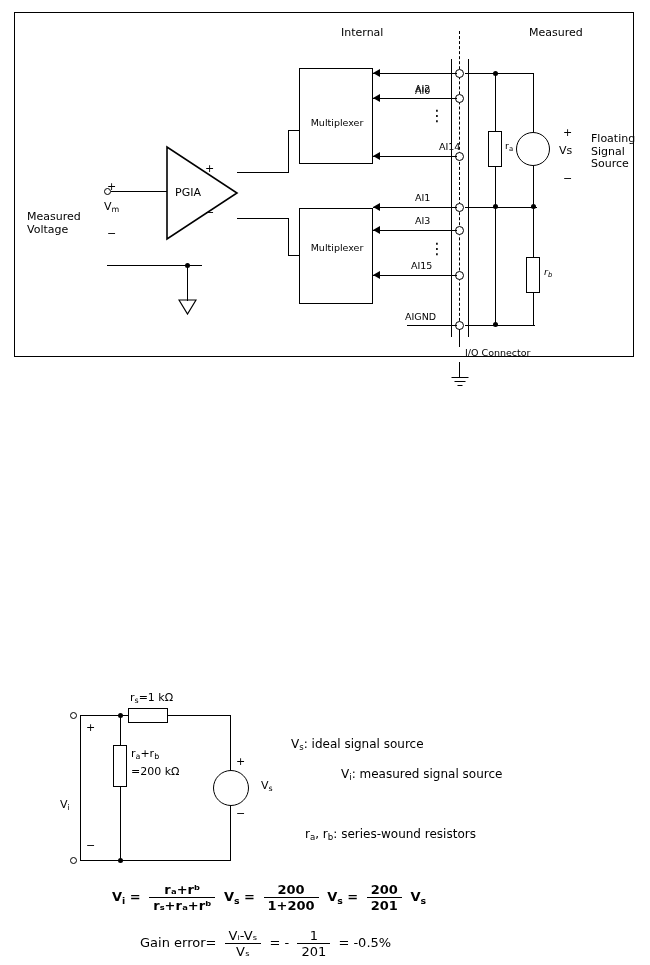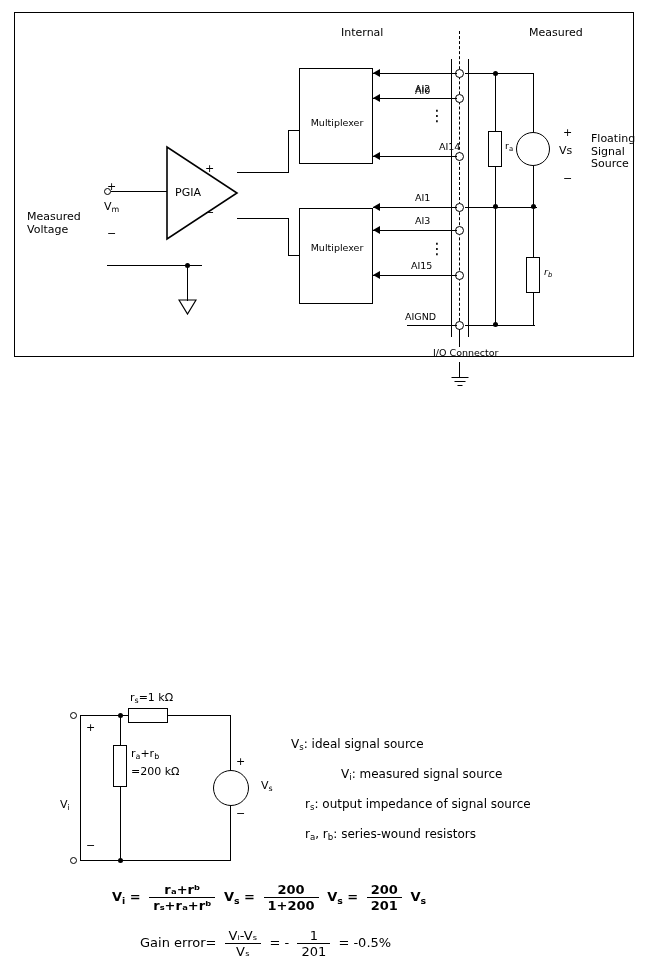--- a/index.html
+++ b/index.html
@@ -158,21 +158,21 @@
   <div class="abs" style="left:414px; top:228px; font-size:16px; line-height:1;">⋮</div>
 
   <div class="hline" style="left:358px; top:262px; width:84px;"></div>
   <div class="arrowL" style="left:358px; top:258px;"></div>
   <div class="abs lbl-sm" style="left:396px; top:248px;">AI15</div>
 
   <div class="hline" style="left:392px; top:312px; width:50px;"></div>
   <div class="abs lbl-sm" style="left:390px; top:299px;">AIGND</div>
 
   <div class="vline" style="left:444px; top:316px; height:18px;"></div>
-  <div class="abs lbl-sm" style="left:388px; top:335px;padding-left:30px;">I/O Connector</div>
+  <div class="abs lbl-sm" style="left:420px; top:335px;padding-left:30px;">I/O Connector</div>
 
   <div class="vline" style="left:444px; top:349px; height:16px;"></div>
   <div class="abs gnd" style="left:436px; top:364px; width:17px; height:10px;">
     <span style="top:0; width:17px;"></span>
     <span style="top:4px; width:11px;"></span>
     <span style="top:8px; width:5px;"></span>
   </div>
 
   <svg class="abs" style="left:150px; top:132px;" width="74" height="96">
     <polygon points="2,2 2,94 72,48" fill="#ffffff" stroke="#000000" stroke-width="1.6"></polygon>
@@ -262,21 +262,20 @@
   <div class="abs lbl" style="left:131px; top:58px;"><span>r</span><span class="sub">a</span><span>+r</span><span class="sub">b</span></div>
   <div class="abs lbl" style="left:131px; top:76px;">=200 kΩ</div>
 
   <div class="srccirc" style="left:213px; top:80px; width:36px; height:36px;"></div>
   <div class="abs lbl lbl-b" style="left:236px; top:66px;">+</div>
   <div class="abs lbl lbl-b" style="left:236px; top:118px;">−</div>
   <div class="abs lbl" style="left:261px; top:90px;"><span>V</span><span class="sub">s</span></div>
 
   <div class="abs lbl" style="left:291px; top:48px; font-size:12px;"><span>V</span><span class="sub">s</span><span>: ideal signal source</span></div>
   <div class="abs lbl" style="left:305px; top:78px; font-size:12px;margin-left:36px;"><span>V</span><span class="sub">i</span><span>: measured signal source</span></div>
-  <div class="abs lbl" style="left:305px; top:108px; font-size:12px;"><span>r</span><span class="sub">s</span><span>: output impedance of signal source</span></div>
   <div class="abs lbl" style="left:305px; top:138px; font-size:12px;"><span>r</span><span class="sub">a</span><span>, r</span><span class="sub">b</span><span>: series-wound resistors</span></div>
 
   <div class="abs eqline" style="left:112px; top:192px;font-weight:bold;">
     <span>V</span><span class="sub">i</span>
     <span>=</span>
     <span class="frac"><span class="num">rₐ+rᵇ</span><span class="den">rₛ+rₐ+rᵇ</span></span>
     <span>V</span><span class="sub">s</span>
     <span>=</span>
     <span class="frac"><span class="num">200</span><span class="den">1+200</span></span>
     <span>V</span><span class="sub">s</span>

